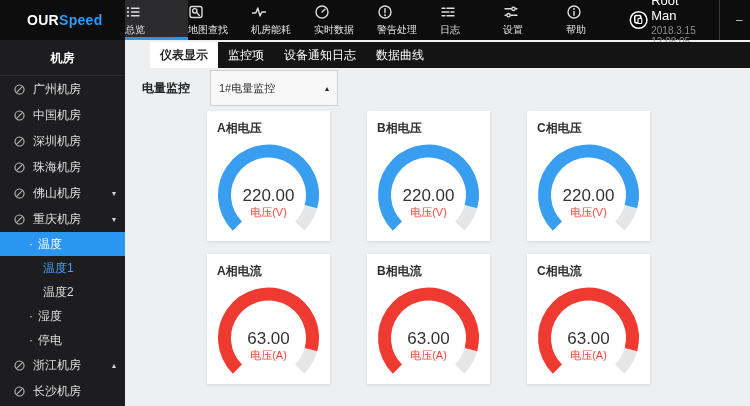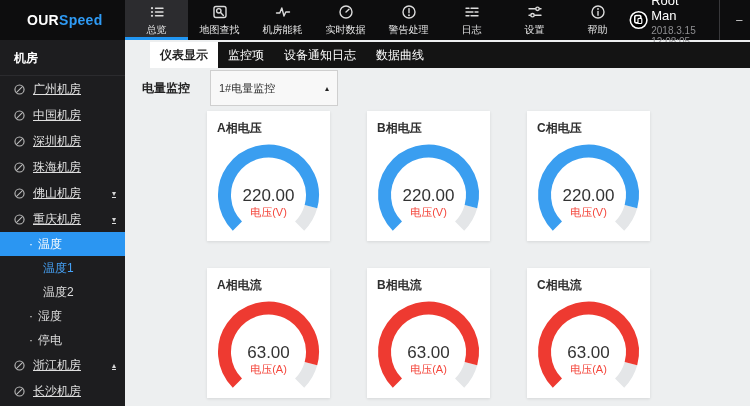--- a/index.html
+++ b/index.html
@@ -5,60 +5,60 @@
   * { margin:0; padding:0; box-sizing:border-box; }
   html,body { width:750px; height:406px; overflow:hidden; }
   body { font-family:"Liberation Sans","DejaVu Sans",sans-serif; background:#edeff0; }
 
   
   .topbar { height:40px; background:#0d0d0e; display:flex; align-items:stretch; }
   .brand { width:125px; flex-shrink:0; display:flex; align-items:center; padding-left:27px; font-size:14px; font-weight:bold; letter-spacing:.3px; }
   .b-our { color:#ffffff; }
   .b-speed { color:#2f9bf5; }
   .topnav { display:flex; }
-  .nav-item { width:63px; display:flex; flex-direction:column; align-items:center; justify-content:center; gap:3px; color:#e3e3e3; font-size:10px; border-bottom:3px solid transparent; padding-top:3px; cursor:pointer; }
+  .nav-item { width:63px; display:flex; flex-direction:column; align-items:flex-start; justify-content:center; gap:3px; color:#e3e3e3; font-size:10px; border-bottom:3px solid transparent; padding-top:3px; cursor:pointer; }
   .nav-item.active { background:#2c2c2f; border-bottom-color:#2196f3; }
   .nav-icon { width:16px; height:16px; color:#dcdcdc; }
   .nav-icon svg { width:16px; height:16px; display:block; }
 
   .userbox { margin-left:auto; display:flex; align-items:center; gap:3px; }
   .avatar { width:30px; height:30px; display:block; cursor:pointer; }
   .user-name { font-size:13px; color:#ffffff; }
   .user-date { font-size:10px; color:#8f8f92; margin-top:2px; }
   .winctl { display:flex; align-items:center; gap:18px; padding:0 18px 0 16px; margin-left:12px; border-left:1px solid #38383b; color:#c9c9c9; font-size:13px; }
   .winctl span { cursor:pointer; }
 
   
   .shell { display:flex; height:366px; }
 
   
-  .sidebar { width:125px; flex-shrink:0; background:#1d1d1f; overflow:hidden; }
+  .sidebar { width:125px; flex-shrink:0; background:#1d1d1f; overflow:hidden;text-align:center; }
   .side-header { color:#ffffff; font-size:12px; font-weight:bold; padding:10px 14px 8px; border-bottom:1px solid #2b2b2e; }
   .side-item { display:flex; align-items:center; font-size:12px; color:#dfdfdf; cursor:pointer; }
-  .side-item.room { height:26px; padding-left:13px; gap:7px;text-decoration:underline; }
+  .side-item.room { height:26px; padding-left:13px; gap:7px; }
   .room-ic { width:13px; height:13px; color:#b9b9b9; flex-shrink:0; }
   .room-ic svg { width:13px; height:13px; display:block; }
   .side-arrow { margin-left:auto; margin-right:9px; font-size:8px; color:#d5d5d5; }
   .side-item.group { height:24px; padding-left:29px; gap:5px; }
   .side-item.group.selected { background:#2b96f2; color:#ffffff; }
   .side-item.leaf { height:24px; padding-left:43px; }
   .side-item.leaf.active { color:#46a2f6; }
 
   
   .content { flex:1; display:flex; flex-direction:column; }
   .tabbar { display:flex; margin:2px 0 0 25px; height:26px; background:#141414; }
   .tab { display:flex; align-items:center; padding:0 10px; color:#ffffff; font-size:12px; cursor:pointer; }
   .tab.active { background:#ffffff; color:#1e1e1e; font-weight:bold; }
 
   .filter-row { display:flex; align-items:center; margin:10px 12px 0 17px; height:20px; }
   .filter-label { font-size:12px; font-weight:bold; color:#222222; }
   .dropdown { margin-left:20px; width:128px; height:36px; background:#f8f8f8; border:1px solid #cfcfcf; display:flex; align-items:center; justify-content:space-between; padding:0 8px; font-size:11px; color:#333333; cursor:pointer; }
   .dd-arrow { font-size:8px; color:#222222; }
 
-  .cards { margin:13px 0 0 82px; display:grid; grid-template-columns:repeat(3,123px); gap:27px 37px; }
+  .cards { margin:13px 0 0 82px; display:grid; grid-template-columns:repeat(3,123px); gap:13px 37px; }
   .card { width:123px; height:130px; background:#ffffff; box-shadow:0 1px 3px rgba(0,0,0,.10); padding-top:9px; }
   .card-title { font-size:12px; font-weight:bold; color:#2e2e2e; margin-left:10px; }
   .gauge-holder svg { display:block; margin:2px auto 0; }
 </style>
 </head>
 <body>
 
 <header class="topbar">
   <div class="brand">
     <span class="b-our">OUR</span>

